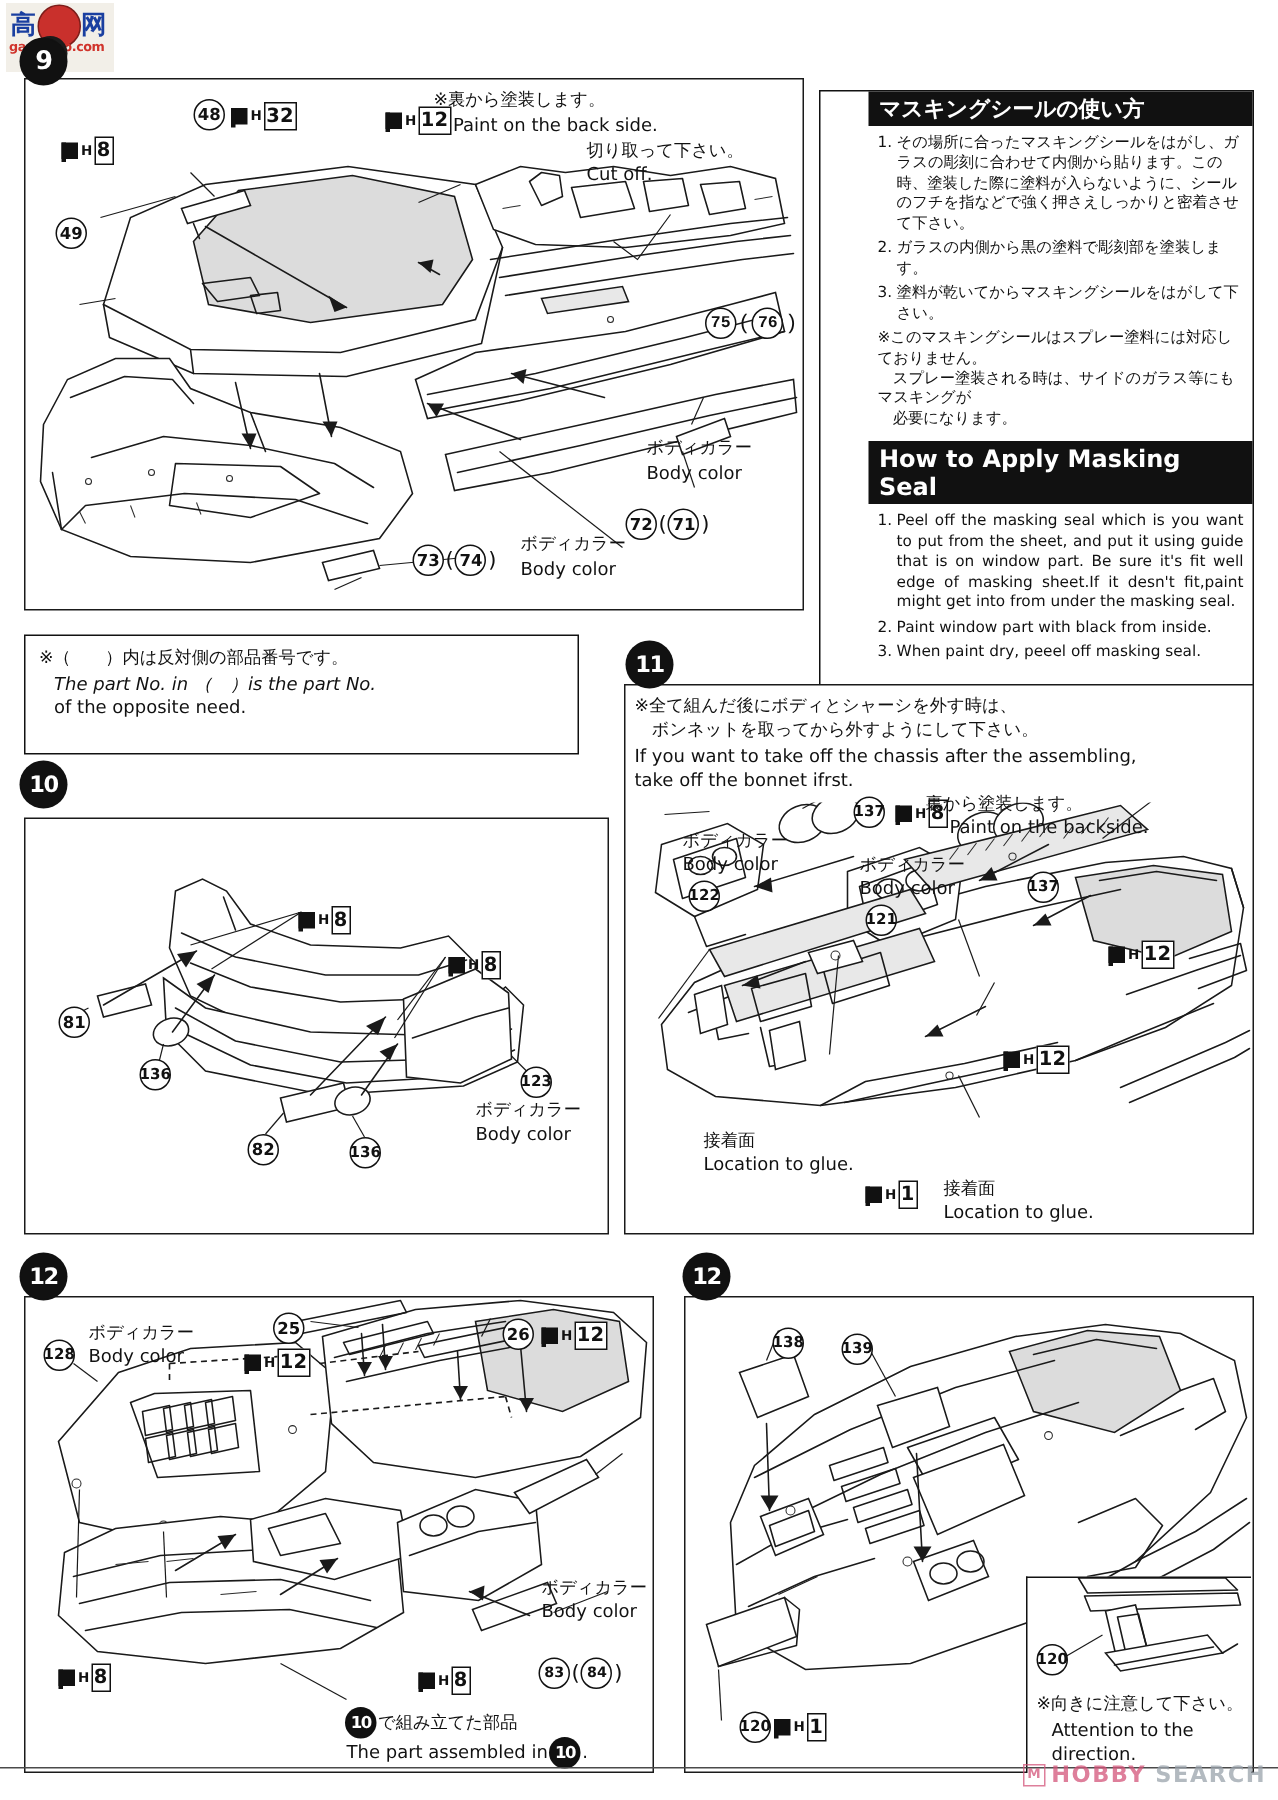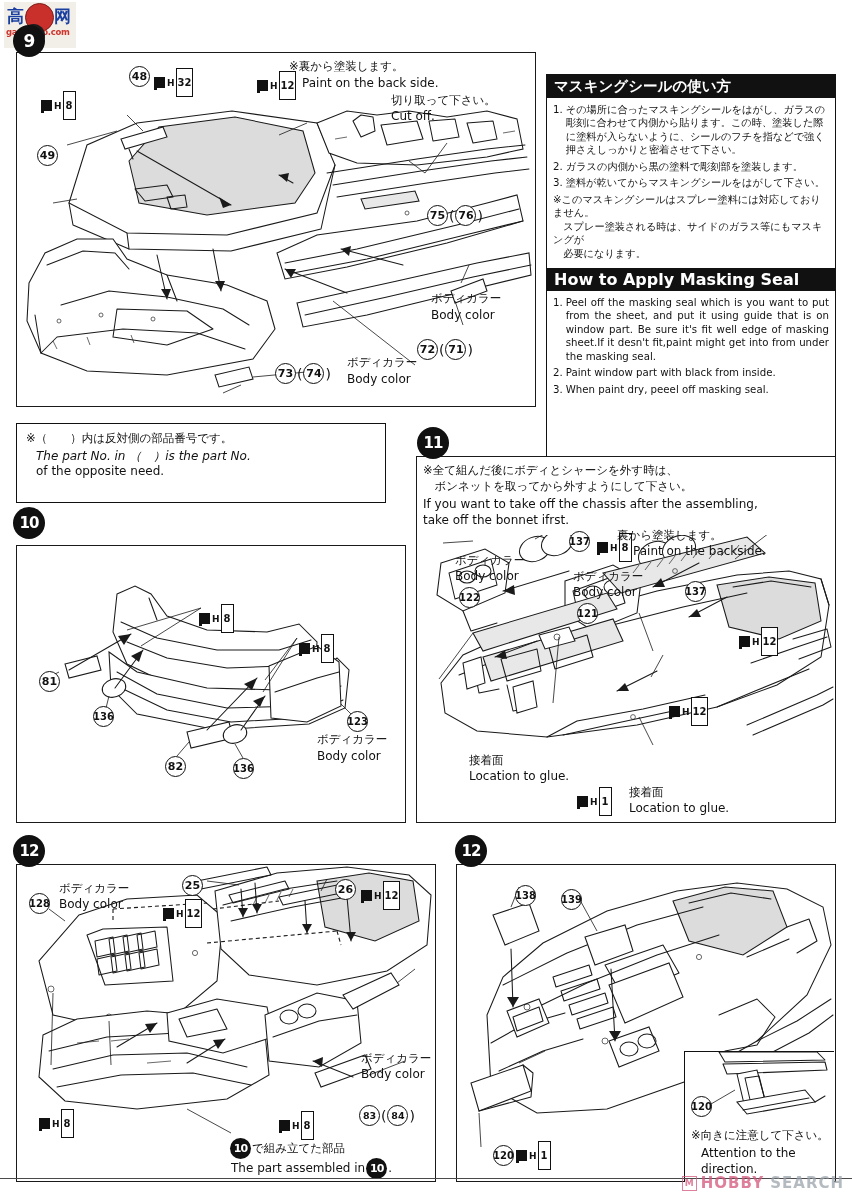--- a/index.html
+++ b/index.html
@@ -43,22 +43,22 @@
 
   
   .pmark{position:absolute;display:flex;align-items:center;gap:1px;font-size:11px;font-weight:bold;}
   .pmark .flag{
     width:11px;height:11px;background:#111;color:#fff;font-size:8px;
     display:inline-block;position:relative;
   }
   .pmark .flag::after{content:"";position:absolute;left:0;top:0;width:3px;height:13px;background:#111;}
   .pmark .h{font-size:9px;font-weight:bold;margin-left:1px;}
   .pmark .box{
-    border:1.4px solid #111;min-width:13px;height:29px;display:inline-flex;
-    align-items:center;justify-content:center;font-size:10px;font-weight:600;padding:0 1px;
+    border:1.4px solid #111;min-width:13px;height:19px;display:inline-flex;
+    align-items:center;justify-content:center;font-size:13px;font-weight:600;padding:0 1px;
     box-sizing:border-box;background:#fff;
   }
 
   
   .blkbar{background:#111;color:#fff;padding:2px 6px;font-weight:bold;}
 
   
   .seal-box{position:absolute;border:1.6px solid #111;background:#fff;box-sizing:border-box;}
   .seal-body{padding:5px 6px 6px 6px;}
   .seal-list{margin:0;padding:0;list-style:none;}
@@ -215,21 +215,21 @@
       <span class="flag"></span>
       <span class="h">H</span>
       <span class="box">12</span>
     </div>
 
     <div class="abs cap-jp" style="left:272px;top:6px;">※裏から塗装します。</div>
     <div class="abs cap-en" style="left:285px;top:23px;">Paint on the back side.</div>
     <div class="abs cap-jp" style="left:374px;top:40px;">切り取って下さい。</div>
     <div class="abs cap-en" style="left:374px;top:56px;">Cut off.</div>
 
-    <div class="pid-grp" style="left:410px;top:152px;">
+    <div class="pid-grp" style="left:453px;top:152px;font-family:Liberation Mono, monospace;">
       <span class="b">75</span>
       <span class="paren">(</span>
       <span class="b">76</span>
       <span class="paren">)</span>
     </div>
     <div class="abs cap-jp" style="left:414px;top:238px;">ボディカラー</div>
     <div class="abs cap-en" style="left:414px;top:255px;">Body color</div>
 
     <div class="pid-grp" style="left:400px;top:286px;">
       <span class="b">72</span>
@@ -240,21 +240,21 @@
     <div class="pid-grp" style="left:258px;top:310px;">
       <span class="b">73</span>
       <span class="paren">(</span>
       <span class="b">74</span>
       <span class="paren">)</span>
     </div>
     <div class="abs cap-jp" style="left:330px;top:302px;">ボディカラー</div>
     <div class="abs cap-en" style="left:330px;top:319px;">Body color</div>
   </div>
 
-  <div class="seal-box" style="left:546px;top:74px;width:290px;height:448px;">
+  <div class="seal-box" style="left:546px;top:60px;width:290px;height:448px;padding-left:32px;">
     <div class="blkbar" style="font-size:14.5px;padding:2px 7px;">マスキングシールの使い方</div>
     <div class="seal-body">
       <ul class="seal-list">
         <li>
           <span class="n">1.</span>
           <span>その場所に合ったマスキングシールをはがし、ガラスの彫刻に合わせて内側から貼ります。この時、塗装した際に塗料が入らないように、シールのフチを指などで強く押さえしっかりと密着させて下さい。</span>
         </li>
         <li>
           <span class="n">2.</span>
           <span>ガラスの内側から黒の塗料で彫刻部を塗装します。</span>

